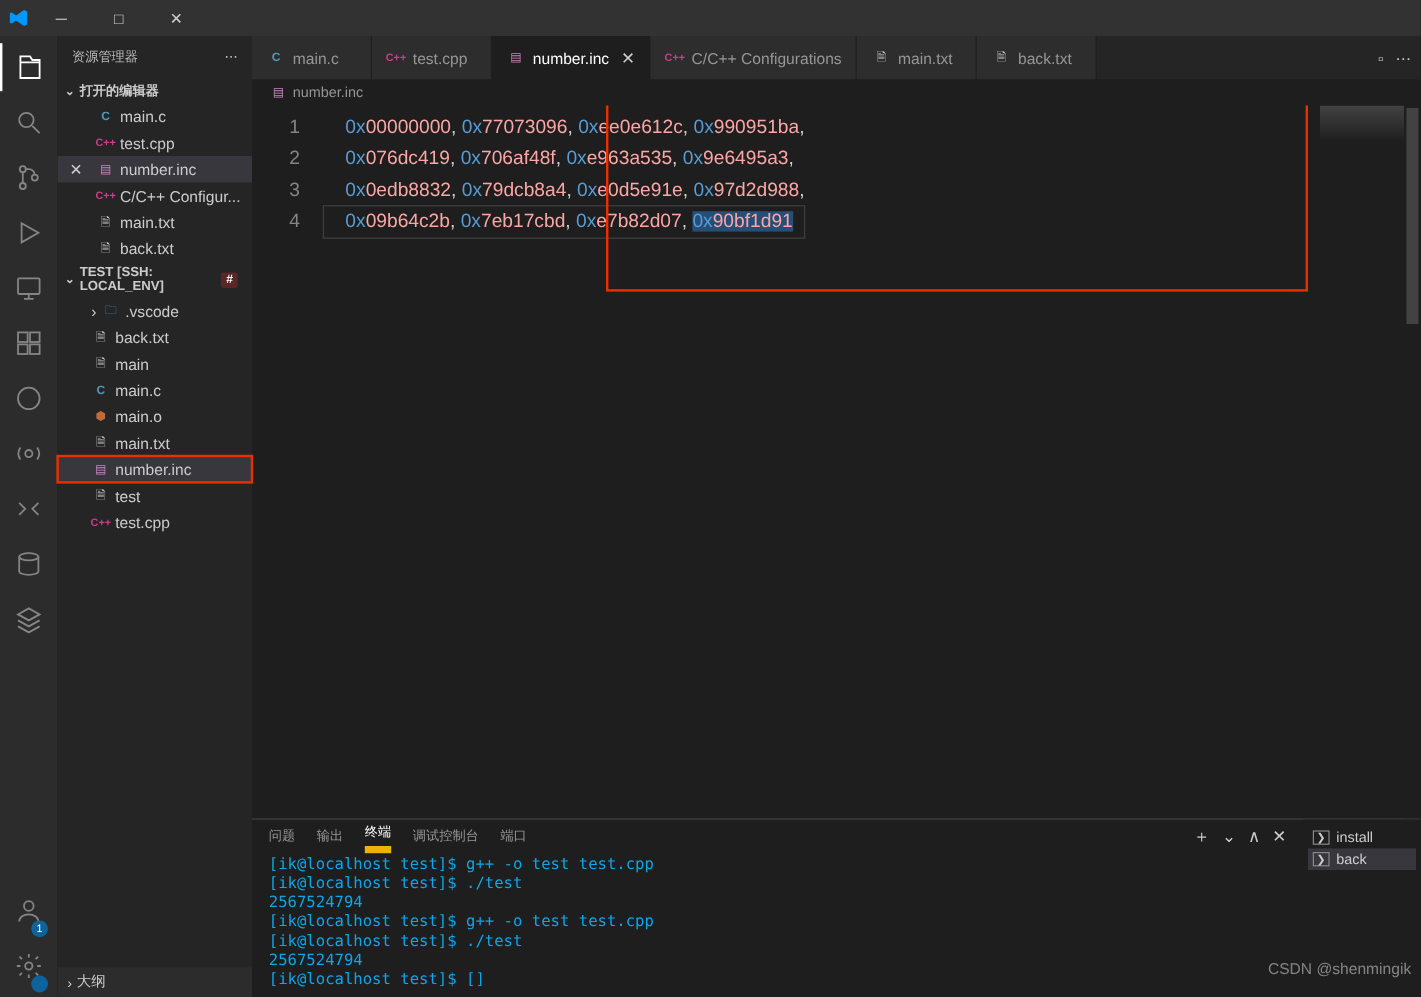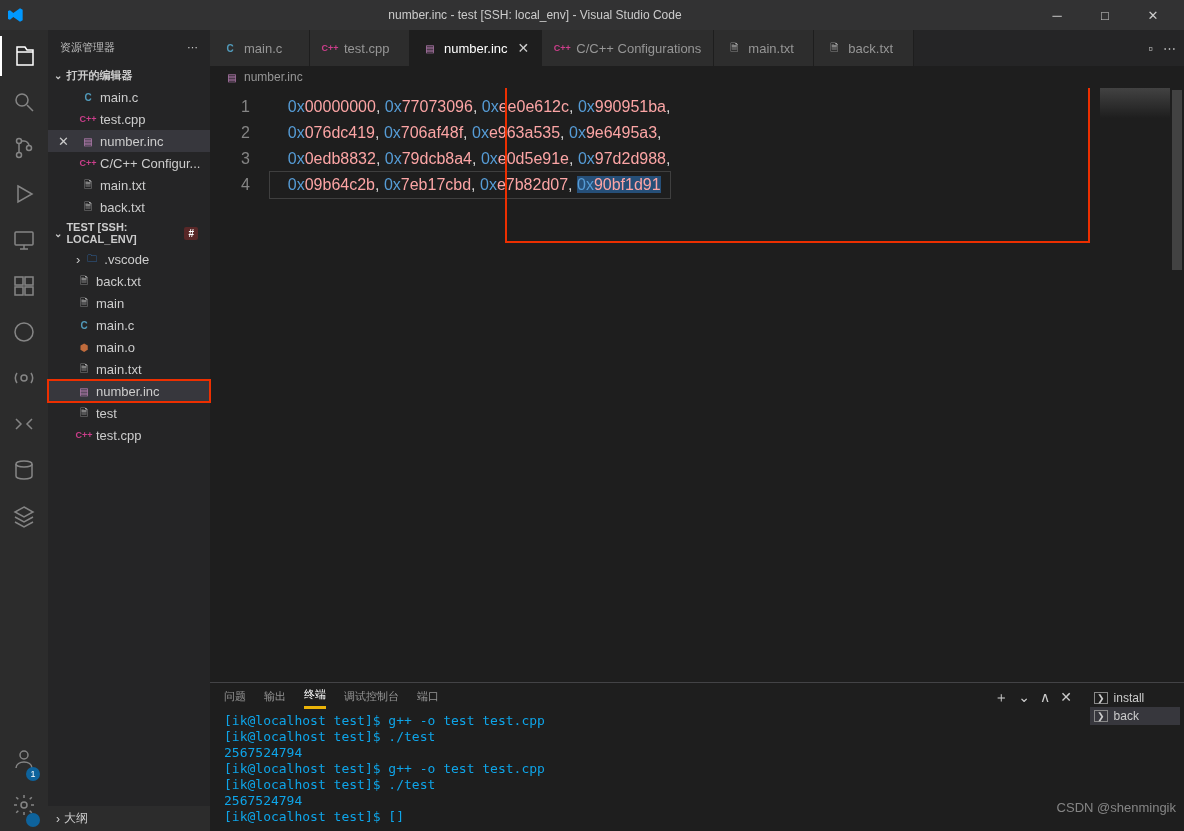--- a/index.html
+++ b/index.html
@@ -50,21 +50,21 @@
 .comma { color:#d4d4d4; }
 .red-box { position:absolute; border:2px solid #ed2f00; pointer-events:none; }
 .red-box1 { left:295px; top:-3px; width:585px; height:158px; }
 .minimap { position:absolute; right:14px; top:0; width:70px; height:30px; background:linear-gradient(to bottom, rgba(150,150,150,0.3) 0%, transparent 100%); }
 .scrollbar { position:absolute; right:0; top:0; width:14px; height:100%; background:#1e1e1e; }
 .scroll-thumb { width:10px; margin:2px; height:180px; background:#424242; }
 .panel { height:149px; background:#1e1e1e; border-top:1px solid #434346; display:flex; }
 .panel-main { flex:1; display:flex; flex-direction:column; }
 .panel-tabs { height:30px; display:flex; align-items:center; padding:0 14px; gap:18px; font-size:11px; color:#969696; }
 .panel-tab { cursor:pointer; padding-bottom:4px; }
-.panel-tab.active { color:#fff; border-bottom:3px solid #eab308; }
+.panel-tab.active { color:#fff; border-bottom:6px solid #eab308; }
 .panel-tabs-right { margin-left:auto; display:flex; gap:10px; color:#ccc; font-size:14px; }
 .terminal { font-family: Consolas, monospace; font-size:13px; line-height:16px; color:#0ea5e9; padding:0 14px; white-space:pre; }
 .panel-side { width:98px; background:#1e1e1e; padding:6px 4px; }
 .ps-item { display:flex; align-items:center; gap:6px; font-size:12px; color:#ccc; padding:2px 4px; }
 .ps-item.active { background:#37373d; }
 .outline-btm { display:flex; align-items:center; gap:4px; color:#ccc; padding:4px 8px; font-size:12px; position:absolute; bottom:0; left:48px; background:#2c2c2c; width:162px; }
 .badge { position:absolute; bottom:-2px; right:8px; background:#0e639c; border-radius:8px; width:14px; height:14px; font-size:9px; display:flex; align-items:center; justify-content:center; color:#fff; }
 .mod-badge { font-size:10px; background:#582727; color:#fff; padding:1px 4px; border-radius:2px; margin-left:auto; margin-right:6px; }
 .watermark { position:absolute; right:8px; bottom:16px; color:rgba(200,200,200,0.6); font-size:13px; }
 .highlight-row { outline:1px solid rgba(255,255,255,0.15); }
@@ -72,21 +72,20 @@
 </style>
 </head>
 <body>
 
 <div class="titlebar">
   <span class="logo">
     <svg viewBox="0 0 24 24" fill="#0098ff">
         <path d="M18 2l4 2v16l-4 2-10-7-5 4-3-1V6l3-1 5 4 10-7z"></path>
       </svg>
   </span>
-  <div class="title-center">number.inc - test [SSH: local_env] - Visual Studio Code</div>
   <div class="win-controls">
     <div class="win-btn">─</div>
     <div class="win-btn">□</div>
     <div class="win-btn">✕</div>
   </div>
 </div>
 
 <div class="main">
   <div class="activitybar">
     <div class="act-icon active">

